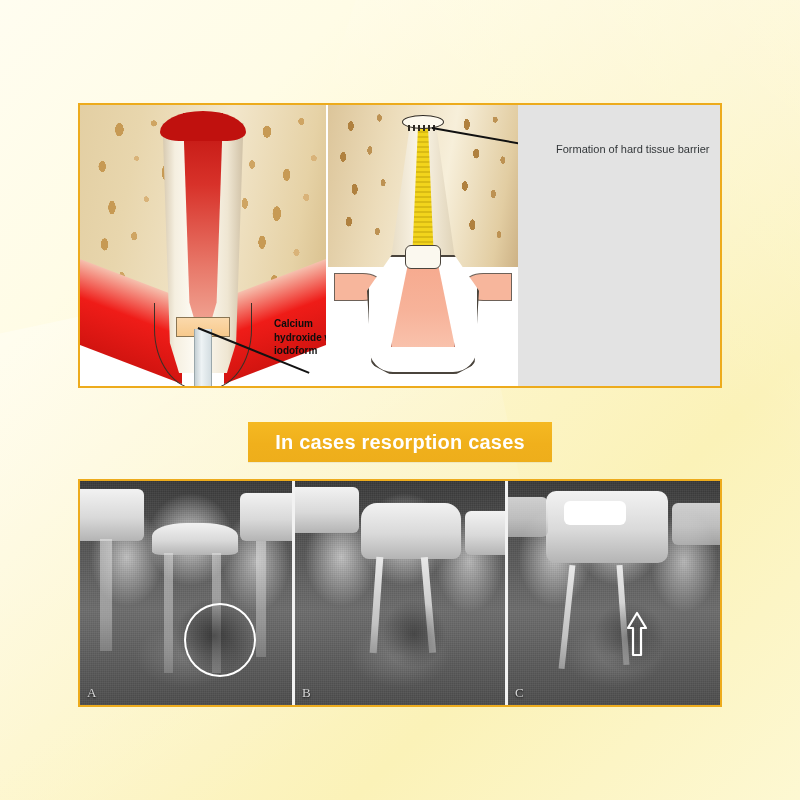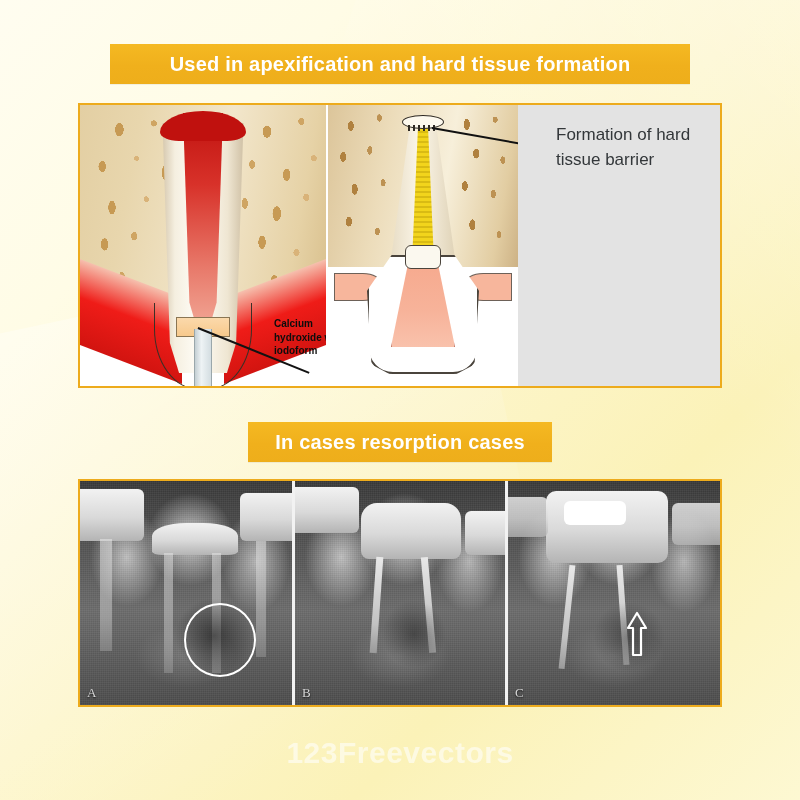--- a/index.html
+++ b/index.html
@@ -313,25 +313,26 @@
     position: absolute;
     left: 104px; top: 22px;
     width: 120px; height: 1.8px;
     background: #111111;
     transform: rotate(10deg);
     transform-origin: left center;
   }
 
   
   #label-hard-tissue {
-    font-size: 17px;
+    font-size: 11px;
     color: #33373a;
     line-height: 1.45;
     padding-left: 38px;
     padding-right: 0;
+    margin-top: 19px;
   }
 
   
   #figure-bottom {
     position: absolute;
     left: 78px; top: 479px;
     width: 644px; height: 228px;
     border: 2px solid #edab1c;
     background: #2b2b2b;
     box-sizing: border-box;
@@ -413,21 +414,20 @@
   }
 </style>
 </head>
 <body>
 
 <div id="poster">
 
   <div class="bg-wash-a"></div>
   <div class="bg-wash-b"></div>
 
-  <div class="banner" id="banner-1">Used in apexification and hard tissue formation</div>
 
   <div id="figure-top">
 
     <div class="illus-panel" id="illus-left">
       <div class="bone-block"></div>
       <div class="gingiva-left"></div>
       <div class="gingiva-right"></div>
       <div class="root-body"></div>
       <div class="pulp-canal"></div>
       <div class="pulp-crown"></div>
@@ -501,14 +501,13 @@
       <div class="root-streak" style="left:56px; top:84px; width:6px; height:104px; transform:rotate(6deg);"></div>
       <div class="root-streak" style="left:112px; top:84px; width:6px; height:100px; transform:rotate(-4deg);"></div>
       <div class="dark-lesion" style="left:86px; top:122px; width:70px; height:68px; opacity:.7;"></div>
       <svg class="marker-arrow" style="left:118px; top:130px;" viewBox="0 0 22 46">
         <path d="M11 2 L20 17 L15 17 L15 44 L7 44 L7 17 L2 17 Z" fill="none" stroke="#ffffff" stroke-width="2.2" stroke-linejoin="round"></path>
       </svg>
       <div class="xray-label">C</div>
     </div>
   </div>
 
-  <div id="watermark">123Freevectors</div>
 </div>
 
 </body></html>

